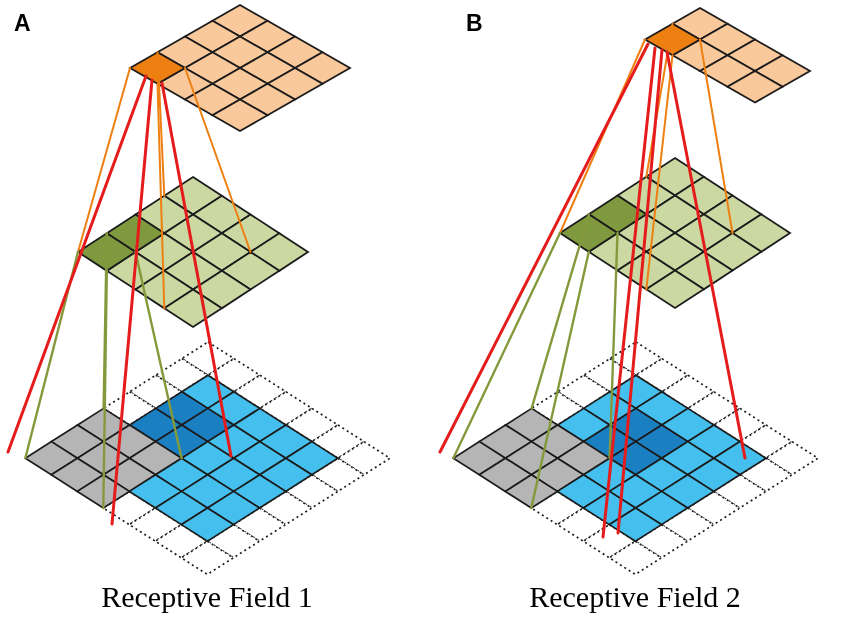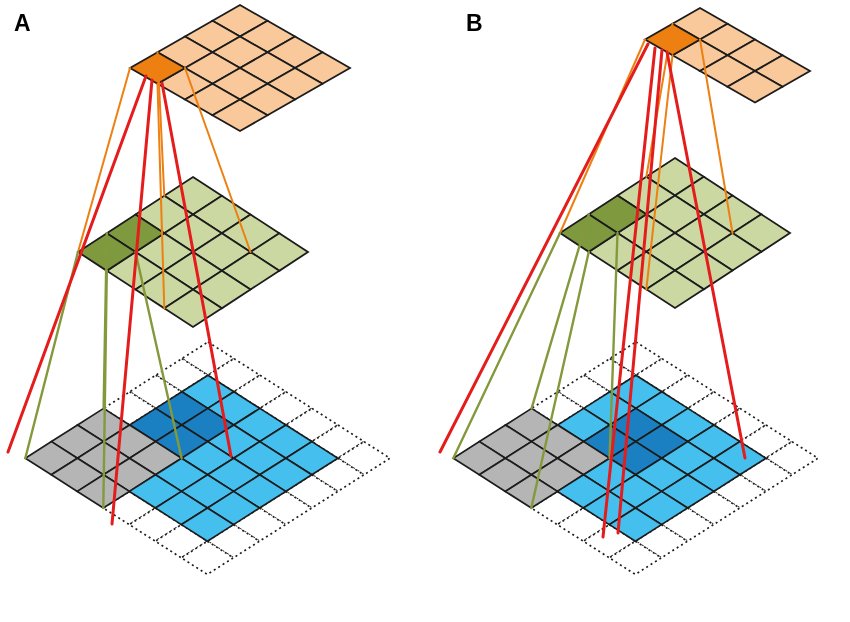--- a/index.html
+++ b/index.html
@@ -188,13 +188,15 @@
       <line x1="588.8" y1="251.8" x2="531.3" y2="508" stroke="#84993c" stroke-width="2.4" stroke-linecap="round"></line>
       <line x1="648" y1="44" x2="440" y2="452" stroke="#e51c1c" stroke-width="3" stroke-linecap="round"></line>
       <line x1="655" y1="48" x2="603" y2="537" stroke="#e51c1c" stroke-width="3" stroke-linecap="round"></line>
       <line x1="662" y1="50" x2="618" y2="533" stroke="#e51c1c" stroke-width="3" stroke-linecap="round"></line>
       <line x1="667" y1="52" x2="745" y2="458" stroke="#e51c1c" stroke-width="3" stroke-linecap="round"></line>
     </svg>
 
   <div class="panel-label" id="label-a" style="left: 14px; top: 10px;">A</div>
   <div class="panel-label" id="label-b" style="left: 466px; top: 10px;">B</div>
 
+  <div class="caption" id="caption-a" style="left: 77px; top: 580px; width: 260px;">Receptive Field 1</div>
+  <div class="caption" id="caption-b" style="left: 505px; top: 580px; width: 260px;">Receptive Field 2</div>
 </div>
 
 </body></html>

